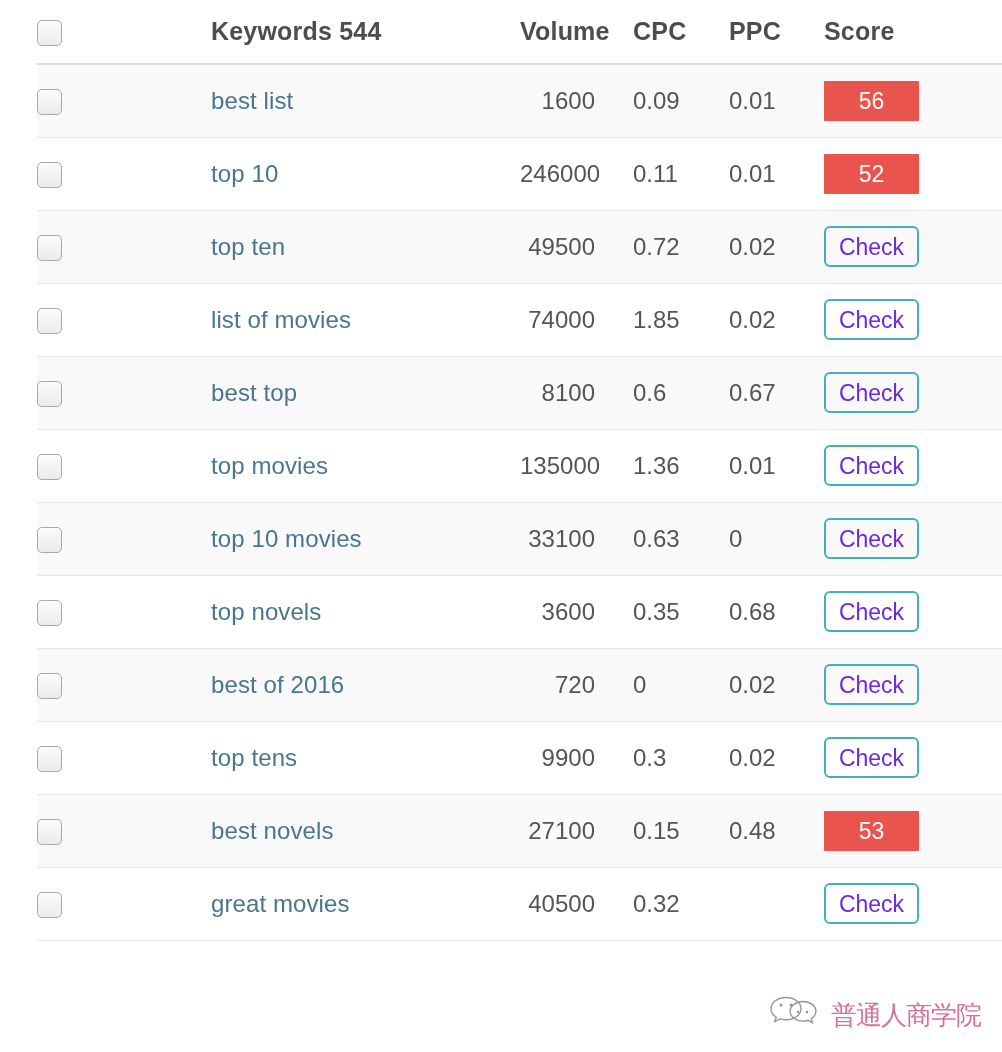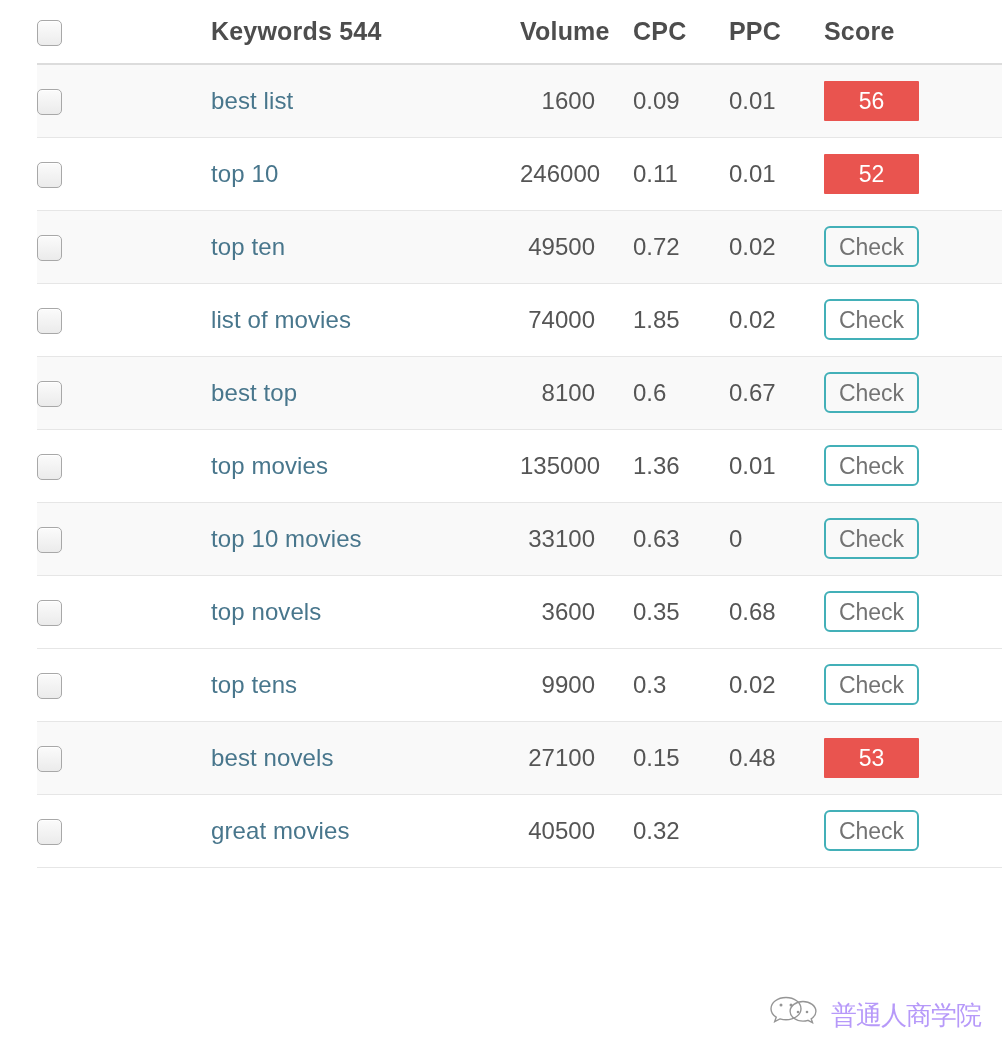--- a/index.html
+++ b/index.html
@@ -118,21 +118,21 @@
     cursor: pointer;
   }
   .check-btn {
     display: inline-block;
     width: 95px;
     height: 41px;
     line-height: 39px;
     text-align: center;
     border-radius: 6px;
     border: 2px solid #43b0b8;
-    color: #737373;
+    color: #6d28d9;
     background: transparent;
     font-size: 23px;
     box-sizing: border-box;
     cursor: pointer;
   }
 
   
   .watermark {
     position: absolute;
     left: 765px;
@@ -145,21 +145,21 @@
     user-select: none;
   }
   .watermark .wm-icon {
     width: 62px;
     height: 36px;
     display: block;
   }
   .watermark .wm-text {
     font-family: "DejaVu Sans", sans-serif;
     font-size: 26px;
-    color: #8b5cf6;
+    color: #be185d;
     letter-spacing: -1px;
     white-space: nowrap;
     line-height: 1;
     margin-top: 12px;
   }
 </style>
 </head>
 <body>
 
 <div class="keyword-table-wrap">
@@ -243,20 +243,28 @@
           <td class="cell-score"><span class="check-btn">Check</span></td>
         </tr>
         <tr class="even">
           <td class="cell-check"><span class="cbox"></span></td>
           <td class="cell-kw"><a class="kw-link">top novels</a></td>
           <td class="cell-volume">3600</td>
           <td class="cell-cpc">0.35</td>
           <td class="cell-ppc">0.68</td>
           <td class="cell-score"><span class="check-btn">Check</span></td>
         </tr>
+        <tr class="odd">
+          <td class="cell-check"><span class="cbox"></span></td>
+          <td class="cell-kw"><a class="kw-link">best of 2016</a></td>
+          <td class="cell-volume">720</td>
+          <td class="cell-cpc">0</td>
+          <td class="cell-ppc">0.02</td>
+          <td class="cell-score"><span class="check-btn">Check</span></td>
+        </tr>
         <tr class="even">
           <td class="cell-check"><span class="cbox"></span></td>
           <td class="cell-kw"><a class="kw-link">top tens</a></td>
           <td class="cell-volume">9900</td>
           <td class="cell-cpc">0.3</td>
           <td class="cell-ppc">0.02</td>
           <td class="cell-score"><span class="check-btn">Check</span></td>
         </tr>
         <tr class="odd">
           <td class="cell-check"><span class="cbox"></span></td>

